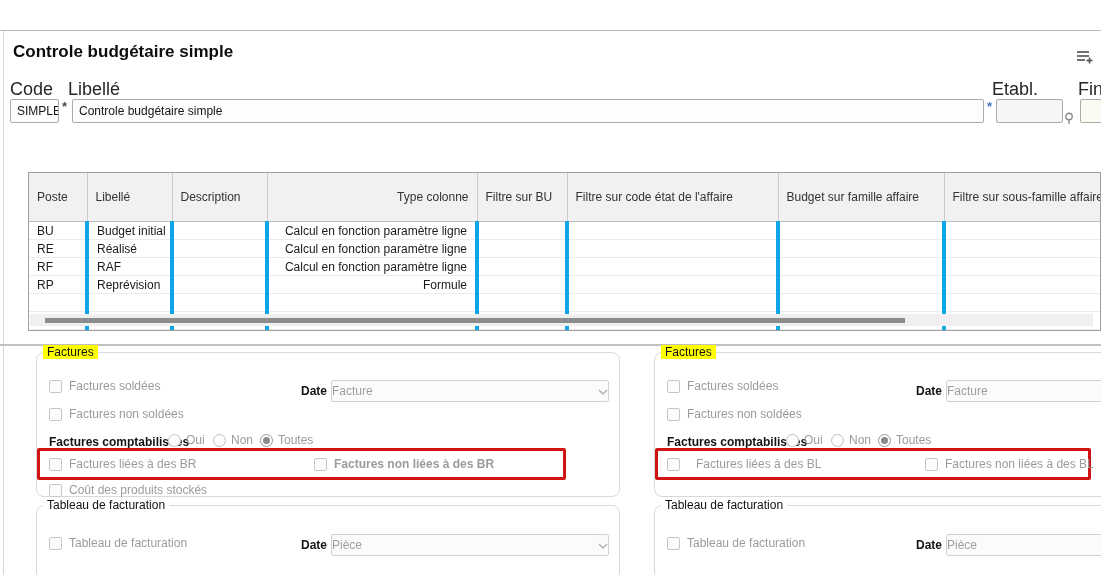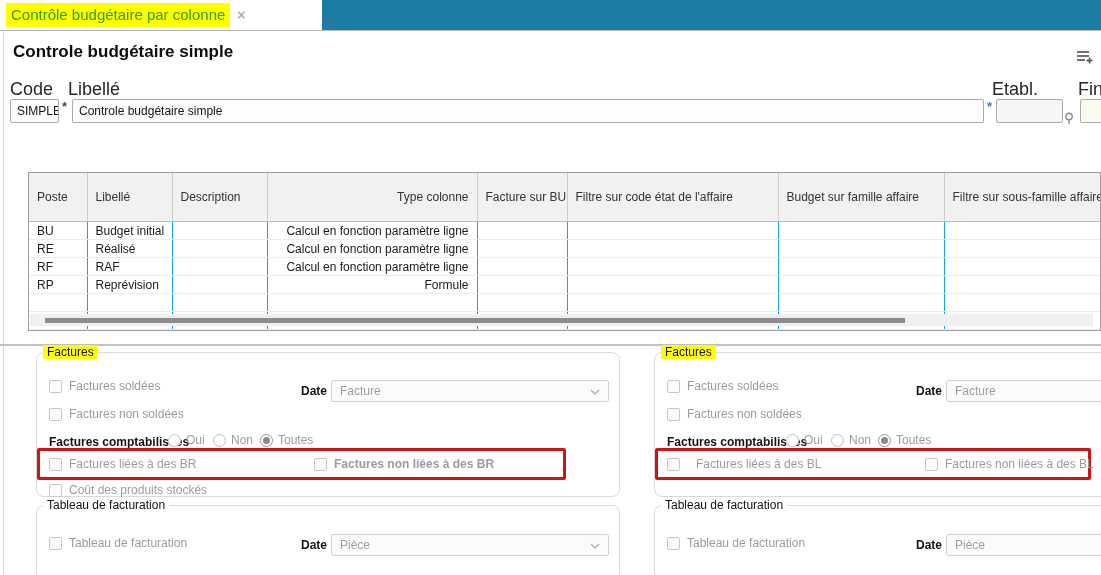--- a/index.html
+++ b/index.html
@@ -24,56 +24,49 @@
   .ast { position:absolute; font-size:13px; font-weight:bold; }
   .ast-dark { color:#4d4d4d; }
   .ast-blue { color:#4a74c4; }
   .lookup-icon { position:absolute; left:1064px; top:111px; width:10px; height:13px; }
   
   .grid-wrap { position:absolute; left:28px; top:172px; width:1073px; height:159px; box-sizing:border-box;
                border:1px solid #9f9f9f; background:#ffffff; overflow:hidden; }
   table.grid { border-collapse:collapse; table-layout:fixed; width:1165px; font-size:12px; }
   table.grid thead th { background:#f1f1f1; height:24px; font-weight:normal; text-align:left; padding:12px 8px;
                border-right:1px solid #cccccc; border-bottom:1px solid #bdbdbd; color:#333; white-space:nowrap; overflow:hidden; }
-  table.grid tbody td { height:17px; padding:0 8px; border-right:1px solid #0ea5e9; border-bottom:1px solid #ececec;
+  table.grid tbody td { height:17px; padding:0 8px; border-right:4px solid #0ea5e9; border-bottom:1px solid #ececec;
                white-space:nowrap; overflow:hidden; color:#1a1a1a; background:#fff; }
   table.grid .col-type { text-align:right; }
   tr.row-tan td { background:#fbedcb; }
   tr.row-blue td { background:#eaf3fc; }
   .hscroll { position:absolute; left:1px; bottom:4px; width:1063px; height:12px; background:#efefef; }
   .hscroll-thumb { position:absolute; left:15px; top:4px; width:860px; height:5px; background:#8c8c8c; }
   .divider { position:absolute; left:0; top:344px; width:1101px; height:2px; background:#c0c0c0; }
   
   .panel { position:absolute; box-sizing:border-box; border:1px solid #d9d9d9; border-radius:8px; background:#ffffff; }
   .panel-legend { position:absolute; top:-8px; left:6px; font-size:12px; color:#101010; padding:0 4px; background:#ffffff; white-space:nowrap; }
   .panel-legend.hl { background:#ffff00; }
   .cb { position:absolute; display:flex; align-items:center; gap:7px; font-size:12px; color:#9b9b9b; white-space:nowrap; }
   .cb .box { width:13px; height:13px; box-sizing:border-box; border:1px solid #c6c6c6; border-radius:2px; background:#fcfcfc; flex:0 0 auto; }
   .blabel { position:absolute; font-size:12px; font-weight:bold; color:#141414; white-space:nowrap; }
   .radio { position:absolute; display:flex; align-items:center; gap:5px; font-size:12px; color:#9b9b9b; white-space:nowrap; }
   .radio .circ { width:13px; height:13px; box-sizing:border-box; border:1px solid #c2c2c2; border-radius:50%; background:#fdfdfd; position:relative; flex:0 0 auto; }
   .radio.sel .circ { border-color:#9a9a9a; }
   .radio.sel .circ::after { content:''; position:absolute; left:2px; top:2px; width:7px; height:7px; border-radius:50%; background:#8a8a8a; }
   .dd { position:absolute; height:22px; box-sizing:border-box; border:1px solid #d0d0d0; border-radius:2px; background:#fbfbfb;
-        font-size:12px; color:#9f9f9f; display:flex; align-items:center; padding:0 8px; overflow:hidden; }
+        font-size:12px; color:#9f9f9f; display:flex; align-items:center; padding:0 0; overflow:hidden; }
   .dd .chev { margin-left:auto; flex:0 0 auto; }
   .redbox { position:absolute; box-sizing:border-box; border:3px solid #d01414; border-radius:2px; }
 </style>
 </head>
 <body>
 
 <div class="screen">
 
-  <div class="tabbar">
-    <div class="tabbar-fill"></div>
-    <div class="tab">
-      <span class="tab-title">Contrôle budgétaire par colonne</span>
-      <span class="tab-close">×</span>
-    </div>
-  </div>
   <div class="tabbar-underline"></div>
   <div class="left-edge"></div>
 
   <div class="page-title">Controle budgétaire simple</div>
   <span class="addline-icon">
     <svg width="18" height="16" viewBox="0 0 18 16">
       <g stroke="#4f4f4f" stroke-width="1.6" fill="none">
         <line x1="1" y1="3" x2="13" y2="3"></line>
           <line x1="1" y1="7" x2="13" y2="7"></line>
           <line x1="1" y1="11" x2="9" y2="11"></line>
@@ -112,21 +105,21 @@
           <col style="width:211px">
           <col style="width:166px">
           <col style="width:250px">
       </colgroup>
       <thead>
         <tr>
           <th>Poste</th>
           <th>Libellé</th>
           <th>Description</th>
           <th class="col-type">Type colonne</th>
-          <th>Facture sur BU</th>
+          <th>Filtre sur BU</th>
           <th>Filtre sur code état de l'affaire</th>
           <th>Budget sur famille affaire</th>
           <th>Filtre sur sous-famille affaire</th>
         </tr>
       </thead>
       <tbody>
         <tr class="row-tan">
           <td>BU</td>
           <td>Budget initial</td>
           <td></td>

